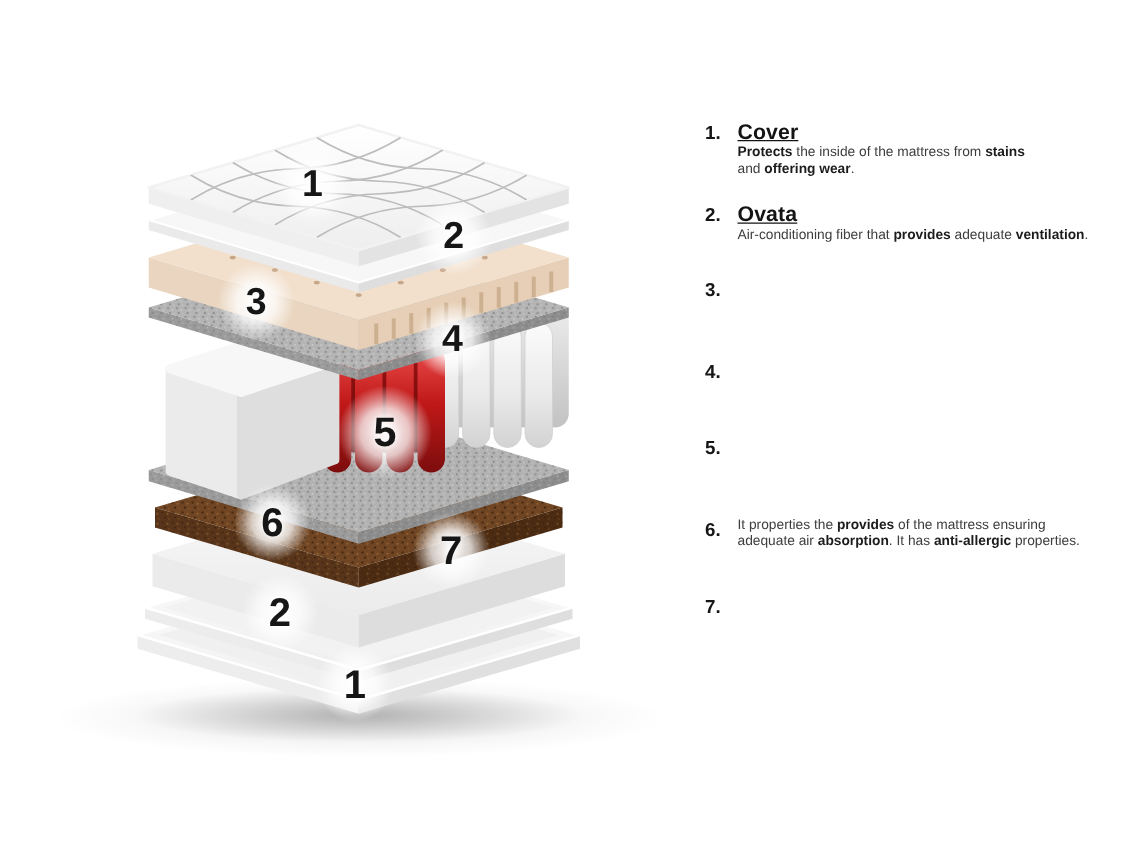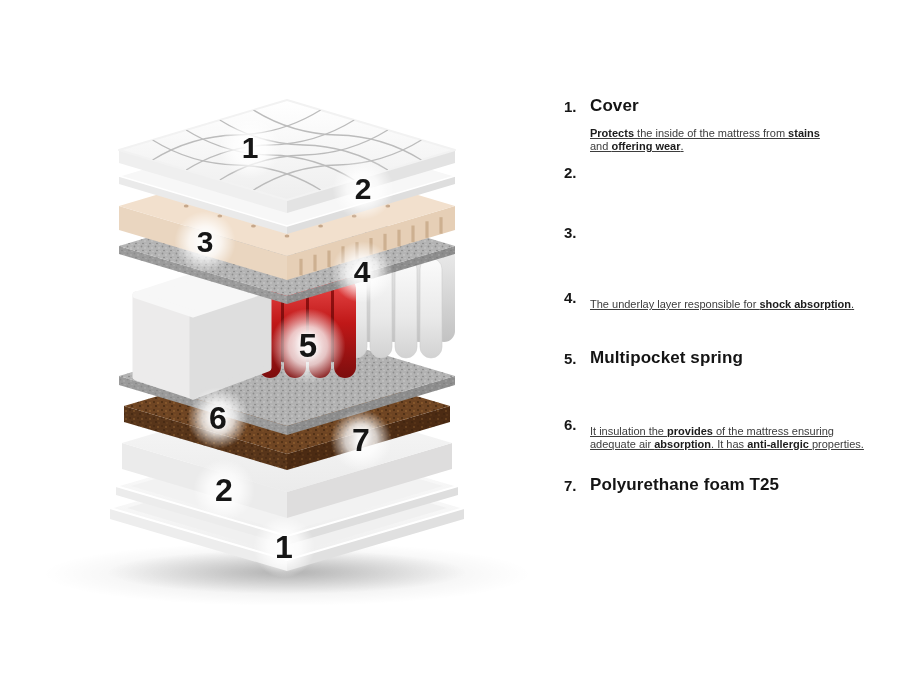--- a/index.html
+++ b/index.html
@@ -25,22 +25,22 @@
   .bg5{left:308px;top:346px;width:78px;height:78px;font-size:33px;}
   .bg6{left:218px;top:418px;font-size:32px;}
   .bg7{left:361px;top:440px;font-size:32px;}
   .bg8{left:224px;top:490px;font-size:32px;}
   .bg9{left:284px;top:547px;font-size:32px;}
 
   
   .legend{position:absolute;left:562px;top:0;width:335px;height:675px;}
   .item{position:absolute;left:0;width:335px;color:#1a1a1a;}
   .item .num{position:absolute;left:2px;top:2px;font-size:15px;font-weight:700;color:#161616;}
-  .item .title{display:block;margin-left:28px;font-size:17px;font-weight:700;color:#141414;letter-spacing:0.1px;}
-  .item .desc{margin-left:28px;margin-top:11px;font-size:11px;line-height:13px;color:#3d3d3d;white-space:pre-line;text-decoration:underline;}
+  .item .title{display:block;margin-left:28px;font-size:17px;font-weight:700;color:#141414;letter-spacing:0.1px;text-decoration:underline;}
+  .item .desc{margin-left:28px;margin-top:0;font-size:11px;line-height:13px;color:#3d3d3d;white-space:pre-line;}
   .item .desc b{color:#1c1c1c;font-weight:700;}
   .it1{top:96px}.it2{top:162px}.it3{top:222px}.it4{top:287px}
   .it5{top:348px}.it6{top:414px}.it7{top:475px}
 </style>
 </head>
 <body>
 
 <div class="page">
 
   <div class="stage">
@@ -257,41 +257,40 @@
 
     <div class="item it1">
       <span class="num">1.</span>
       <span class="title">Cover</span>
       <div class="desc"><b>Protects</b><span> the inside of the mattress from </span><b>stains</b><span>
 and </span><b>offering wear</b><span>.</span></div>
     </div>
 
     <div class="item it2">
       <span class="num">2.</span>
+      <span class="title">Ovata</span>
+      <div class="desc"><span>Air-conditioning fiber that </span><b>provides</b><span> adequate </span><b>ventilation</b><span>.</span></div>
     </div>
 
     <div class="item it3">
       <span class="num">3.</span>
     </div>
 
     <div class="item it4">
       <span class="num">4.</span>
-      <div class="desc"><span>The underlay layer responsible for </span><b>shock absorption</b><span>.</span></div>
     </div>
 
     <div class="item it5">
       <span class="num">5.</span>
-      <span class="title">Multipocket spring</span>
     </div>
 
     <div class="item it6">
       <span class="num">6.</span>
-      <div class="desc"><span>It insulation the </span><b>provides</b><span> of the mattress ensuring
+      <div class="desc"><span>It properties the </span><b>provides</b><span> of the mattress ensuring
 adequate air </span><b>absorption</b><span>. It has </span><b>anti-allergic</b><span> properties.</span></div>
     </div>
 
     <div class="item it7">
       <span class="num">7.</span>
-      <span class="title">Polyurethane foam T25</span>
     </div>
 
   </div>
 </div>
 
 </body></html>

